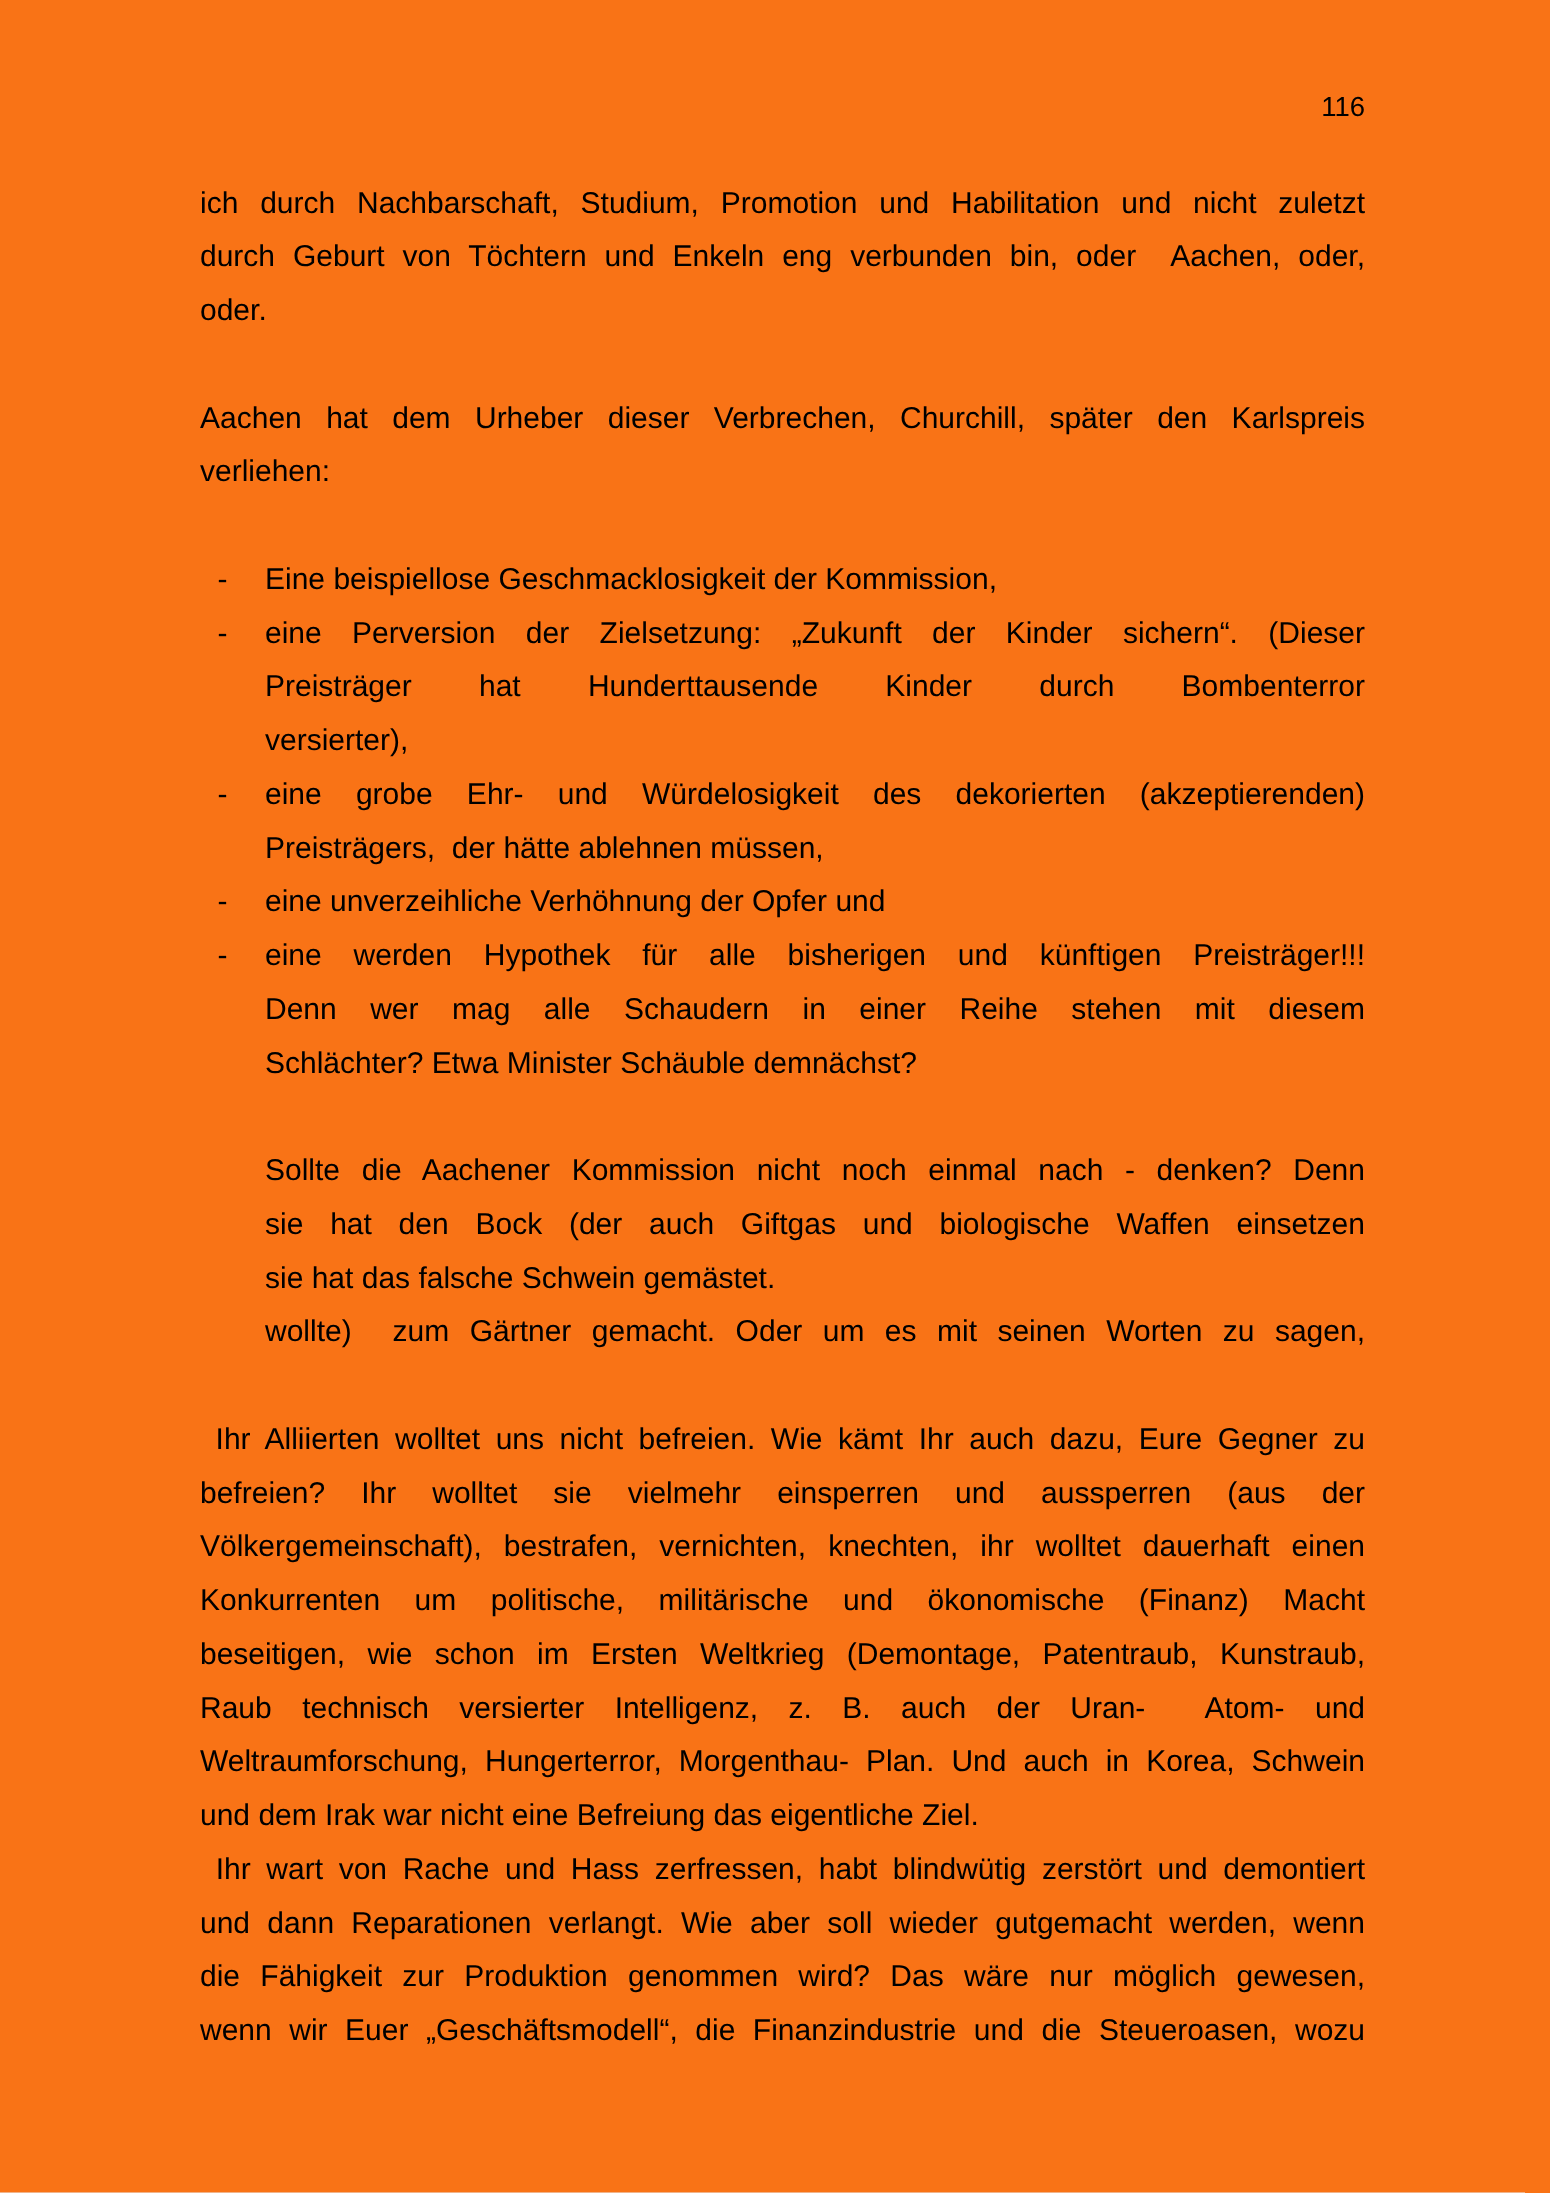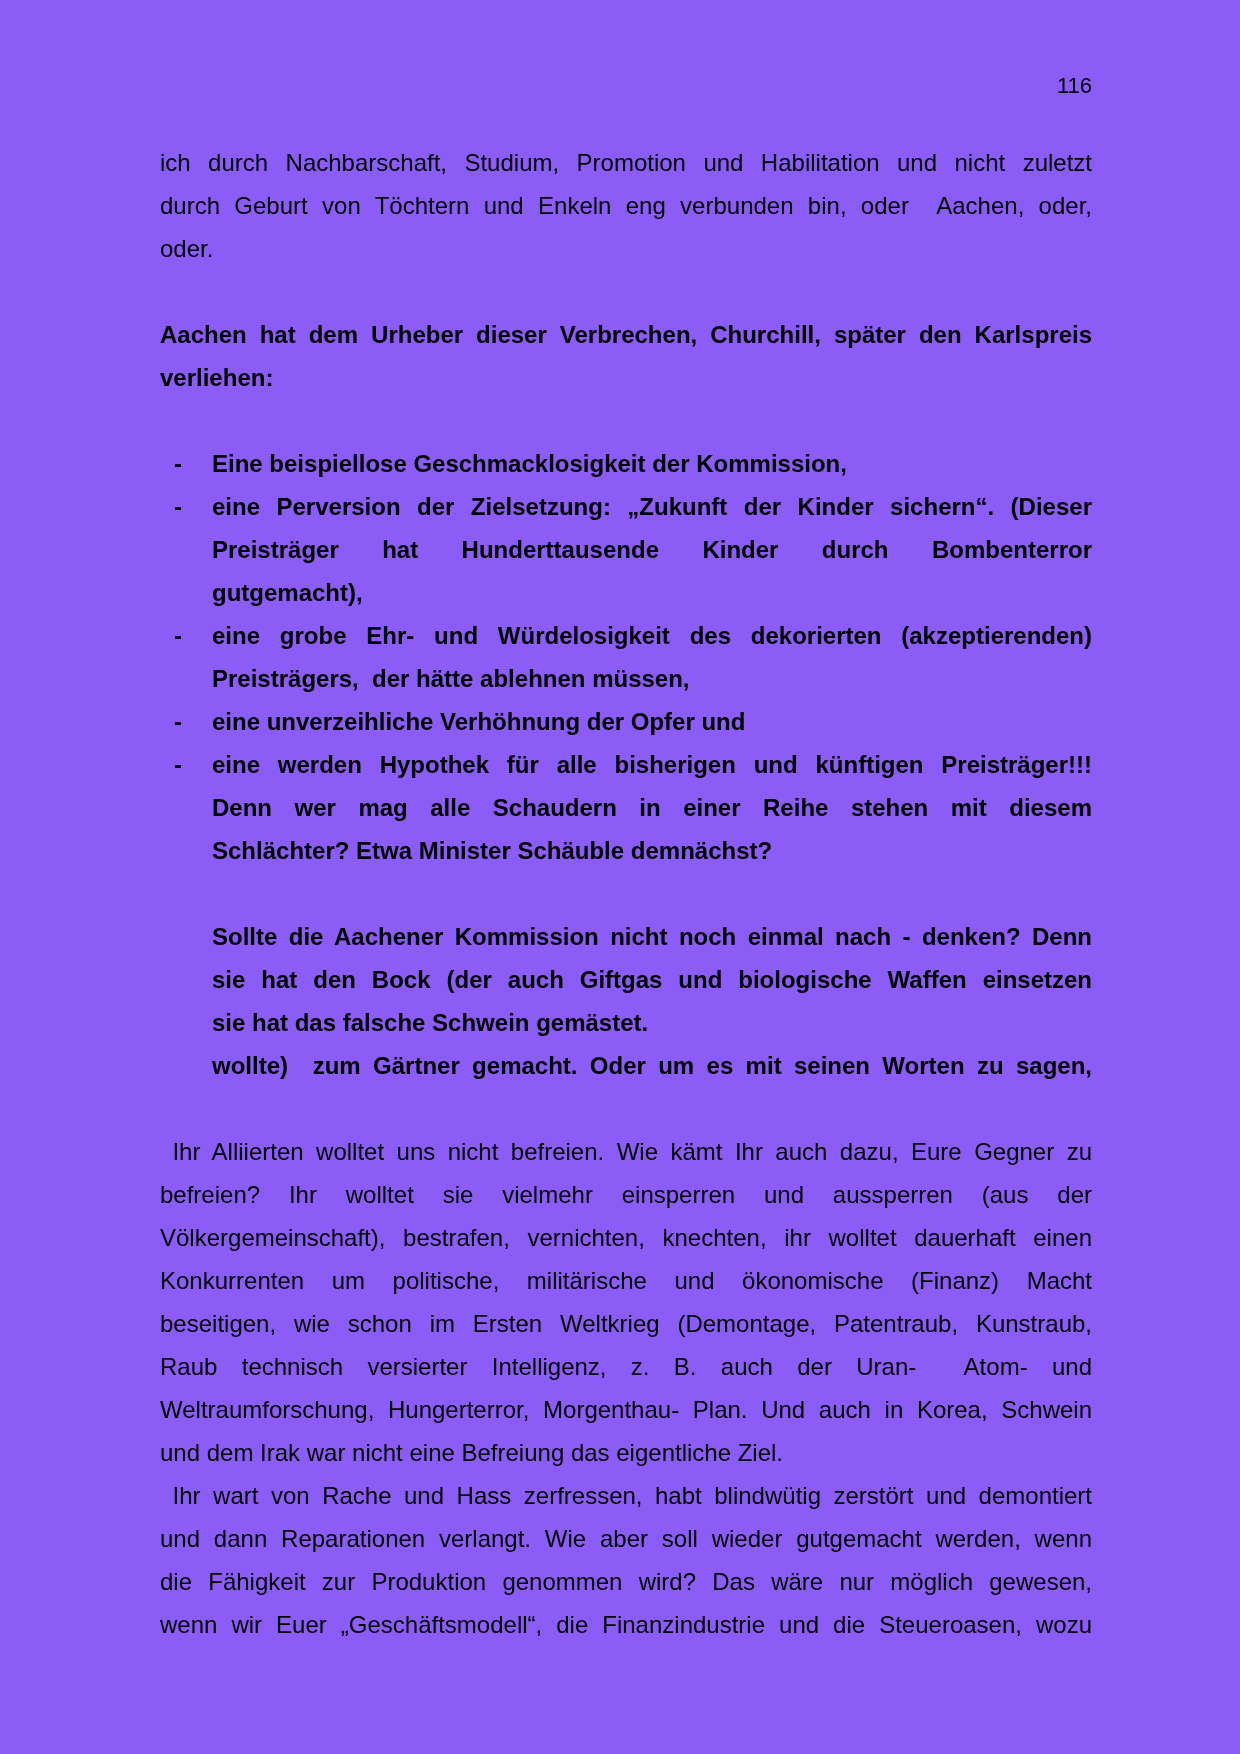--- a/index.html
+++ b/index.html
@@ -1,27 +1,27 @@
 <!DOCTYPE html>
 <html lang="de"><head>
 <meta charset="utf-8">
 <style>
   html,body{margin:0;padding:0;background:#e8e8e8;}
   .page{
-    width:1240px;height:1754px;background:#8b5cf6;position:relative;
+    width:1240px;height:1754px;background:#f97316;position:relative;
     overflow:hidden;font-family:"Liberation Sans",sans-serif;color:#000;
     margin:0 auto;
   }
   .content{position:absolute;left:160px;top:0;width:932px;}
   .pagenum{
     margin-top:64px;margin-bottom:34px;height:43px;line-height:43px;
     text-align:right;font-size:22px;
   }
   .block{font-size:24px;line-height:43px;}
-  .block.bold{font-weight:700;}
+  .block.bold{font-weight:400;}
   .block.gap{margin-top:43px;}
   .block.indented{margin-left:52px;width:880px;}
   .block.list_item{position:relative;margin-left:52px;width:880px;}
   .block.list_item .marker{
     position:absolute;left:-38px;top:0;height:43px;line-height:43px;
   }
   .line{
     height:43px;overflow:hidden;white-space:normal;
     text-align:justify;text-align-last:justify;-moz-text-align-last:justify;
   }
@@ -44,21 +44,21 @@
           <div class="line last">verliehen:</div>
         </div>
         <div class="block list_item bold gap">
           <span class="marker">-</span>
           <div class="line last">Eine beispiellose Geschmacklosigkeit der Kommission,</div>
         </div>
         <div class="block list_item bold">
           <span class="marker">-</span>
           <div class="line">eine Perversion der Zielsetzung: „Zukunft der Kinder sichern“. (Dieser</div>
           <div class="line">Preisträger hat Hunderttausende Kinder durch Bombenterror</div>
-          <div class="line last">gutgemacht),</div>
+          <div class="line last">versierter),</div>
         </div>
         <div class="block list_item bold">
           <span class="marker">-</span>
           <div class="line">eine grobe Ehr- und Würdelosigkeit des dekorierten (akzeptierenden)</div>
           <div class="line last">Preisträgers,&nbsp; der hätte ablehnen müssen,</div>
         </div>
         <div class="block list_item bold">
           <span class="marker">-</span>
           <div class="line last">eine unverzeihliche Verhöhnung der Opfer und</div>
         </div>

